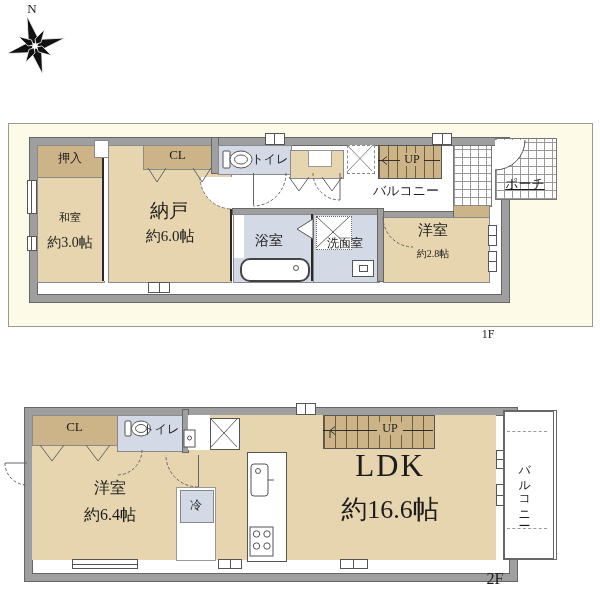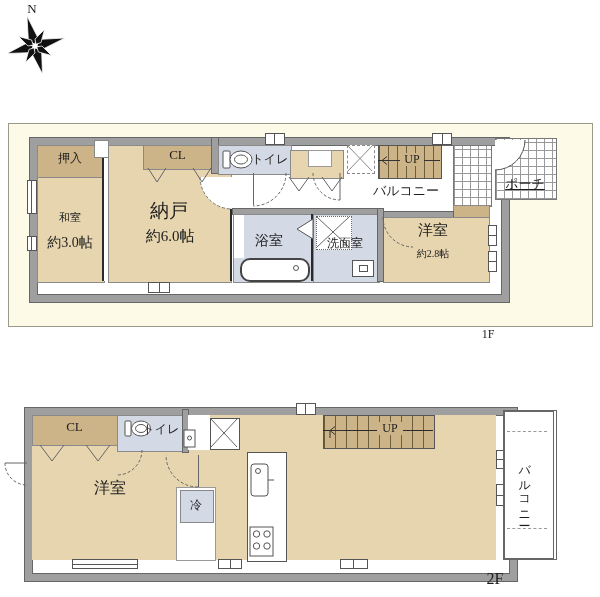--- a/index.html
+++ b/index.html
@@ -233,18 +233,21 @@
   <div class="txt" style="left:365px;top:184px;width:82px;font-size:13px;">バルコニー</div>
   <div class="txt" style="left:400px;top:153px;width:24px;font-size:12px;background:#CDB488;">UP</div>
   <div class="txt" style="left:400px;top:223px;width:66px;font-size:15px;">洋室</div>
   <div class="txt" style="left:395px;top:249px;width:76px;font-size:10px;">約2.8帖</div>
   <div class="txt" style="left:498px;top:177px;width:54px;font-size:13px;text-decoration:underline;">ポーチ</div>
   <div class="txt" style="left:470px;top:292px;width:36px;font-size:12px;margin-top:36px;">1F</div>
 
   <div class="txt" style="left:32px;top:420px;width:85px;font-size:13px;">CL</div>
   <div class="txt" style="left:138px;top:423px;width:46px;font-size:12px;">トイレ</div>
   <div class="txt" style="left:55px;top:480px;width:110px;font-size:16px;">洋室</div>
+  <div class="txt" style="left:50px;top:507px;width:120px;font-size:16px;">約6.4帖</div>
   <div class="txt" style="left:180px;top:499px;width:32px;font-size:12px;">冷</div>
+  <div class="txt" style="left:320px;top:450px;width:140px;font-size:31px;letter-spacing:2px;">LDK</div>
+  <div class="txt" style="left:305px;top:496px;width:170px;font-size:26px;">約16.6帖</div>
   <div class="txt" style="left:377px;top:422px;width:26px;font-size:12px;background:#CDB488;">UP</div>
   <div class="txt vert" style="left:518px;top:448px;height:80px;font-size:12px;">バルコニー</div>
   <div class="txt" style="left:477px;top:571px;width:36px;font-size:16px;">2F</div>
 
 </div>
 
 </body></html>

